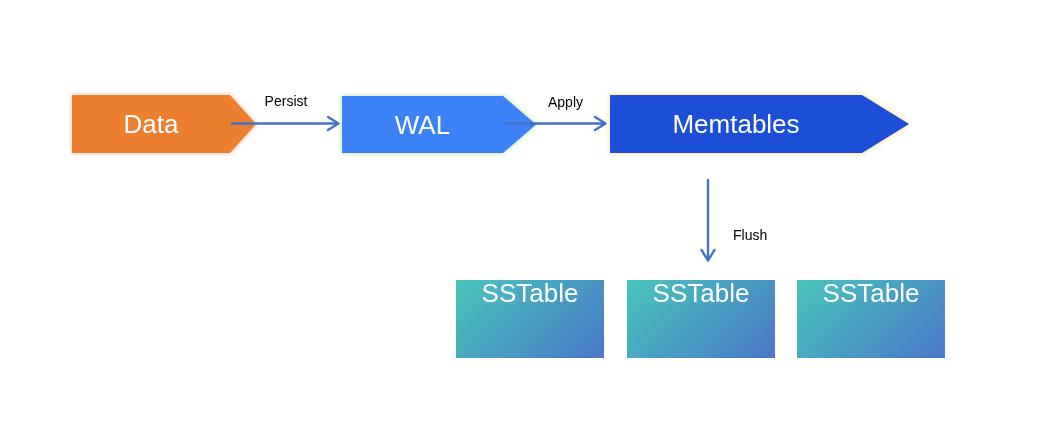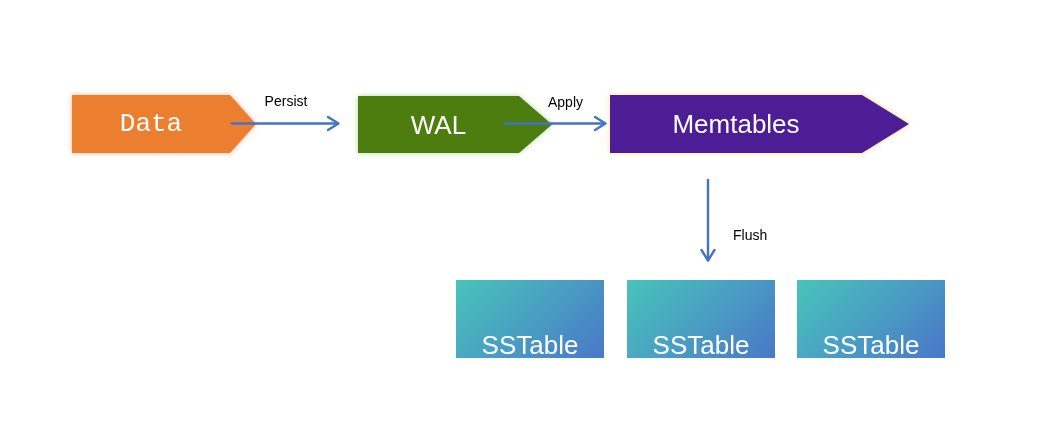--- a/index.html
+++ b/index.html
@@ -39,21 +39,21 @@
   .pos-data      { left: 72px;  top: 95px; width: 158px; height: 58px; }
   .pos-wal       { left: 342px; top: 96px; width: 161px; height: 57px; }
   .pos-memtables { left: 610px; top: 95px; width: 252px; height: 58px; }
   
   .sstable {
     position: absolute;
     top: 280px;
     width: 148px;
     height: 78px;
     display: flex;
-    align-items: flex-end;
+    align-items: flex-start;
     justify-content: center;
     color: #ffffff;
     font-size: 26px;
     line-height: 1;
     background: linear-gradient(135deg, var(--g1, #48C5BB), var(--g2, #4A78C9));
   }
   .pos-sstable-1 { left: 456px; }
   .pos-sstable-2 { left: 627px; }
   .pos-sstable-3 { left: 797px; }
   
@@ -77,45 +77,45 @@
   .lbl-persist { left: 246px; top: 94px;  width: 80px; text-align: center; }
   .lbl-apply   { left: 503px; top: 95px;  width: 80px; text-align: right; }
   .lbl-flush   { left: 733px; top: 208px; margin-top: 20px; }
 </style>
 </head>
 <body>
 
 <div class="canvas">
 
   <div class="glow glow-orange pos-data">
-    <div class="pentagon tip-26" style="background-color: rgb(236, 126, 48); font-family: Liberation Mono, monospace;">
+    <div class="pentagon tip-26" style="background-color: rgb(236, 126, 48);">
       <span>Data</span>
     </div>
   </div>
 
   <svg class="edge" style="left:230px; top:113px;" width="114" height="20">
     <line x1="2" y1="10.5" x2="107" y2="10.5" stroke="#4472C4"></line>
     <polyline points="98,4 108.5,10.5 98,17" stroke="#4472C4"></polyline>
   </svg>
   <div class="edge-label lbl-persist">Persist</div>
 
   <div class="glow glow-green pos-wal">
-    <div class="pentagon tip-33" style="background-color: #4d7c0f; margin-left: 16px;">
+    <div class="pentagon tip-33" style="background-color: #3b82f6;">
       <span>WAL</span>
     </div>
   </div>
 
   <svg class="edge" style="left:503px; top:113px;" width="108" height="20">
     <line x1="2" y1="10.5" x2="101" y2="10.5" stroke="#4472C4"></line>
     <polyline points="92,4 102.5,10.5 92,17" stroke="#4472C4"></polyline>
   </svg>
   <div class="edge-label lbl-apply">Apply</div>
 
   <div class="glow glow-gold pos-memtables">
-    <div class="pentagon tip-47" style="background-color: #4c1d95; align-items: center;">
+    <div class="pentagon tip-47" style="background-color: #1d4ed8; align-items: center;">
       <span>Memtables</span>
     </div>
   </div>
 
   <svg class="edge" style="left:696px; top:178px;" width="24" height="92">
     <line x1="12" y1="2" x2="12" y2="81" stroke="#4472C4"></line>
     <polyline points="5.5,72 12,82.5 18.5,72" stroke="#4472C4"></polyline>
   </svg>
   <div class="edge-label lbl-flush">Flush</div>
 

